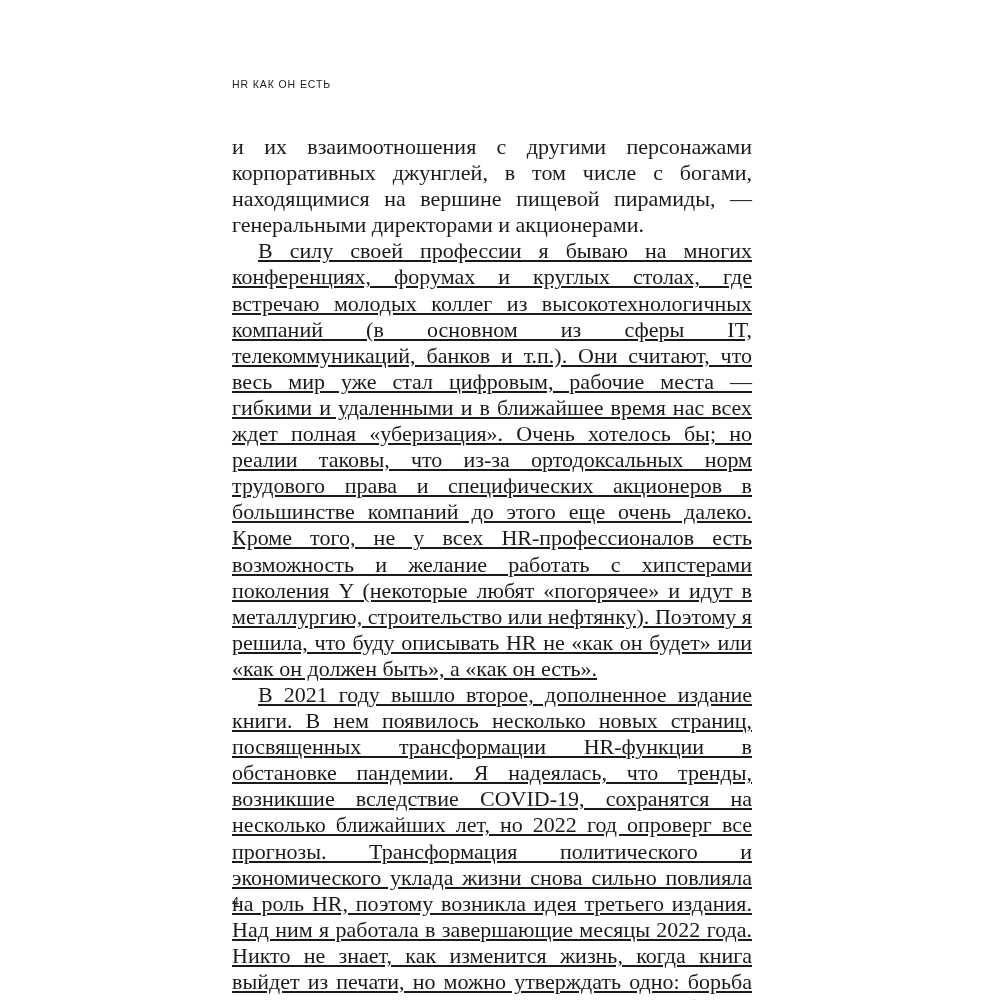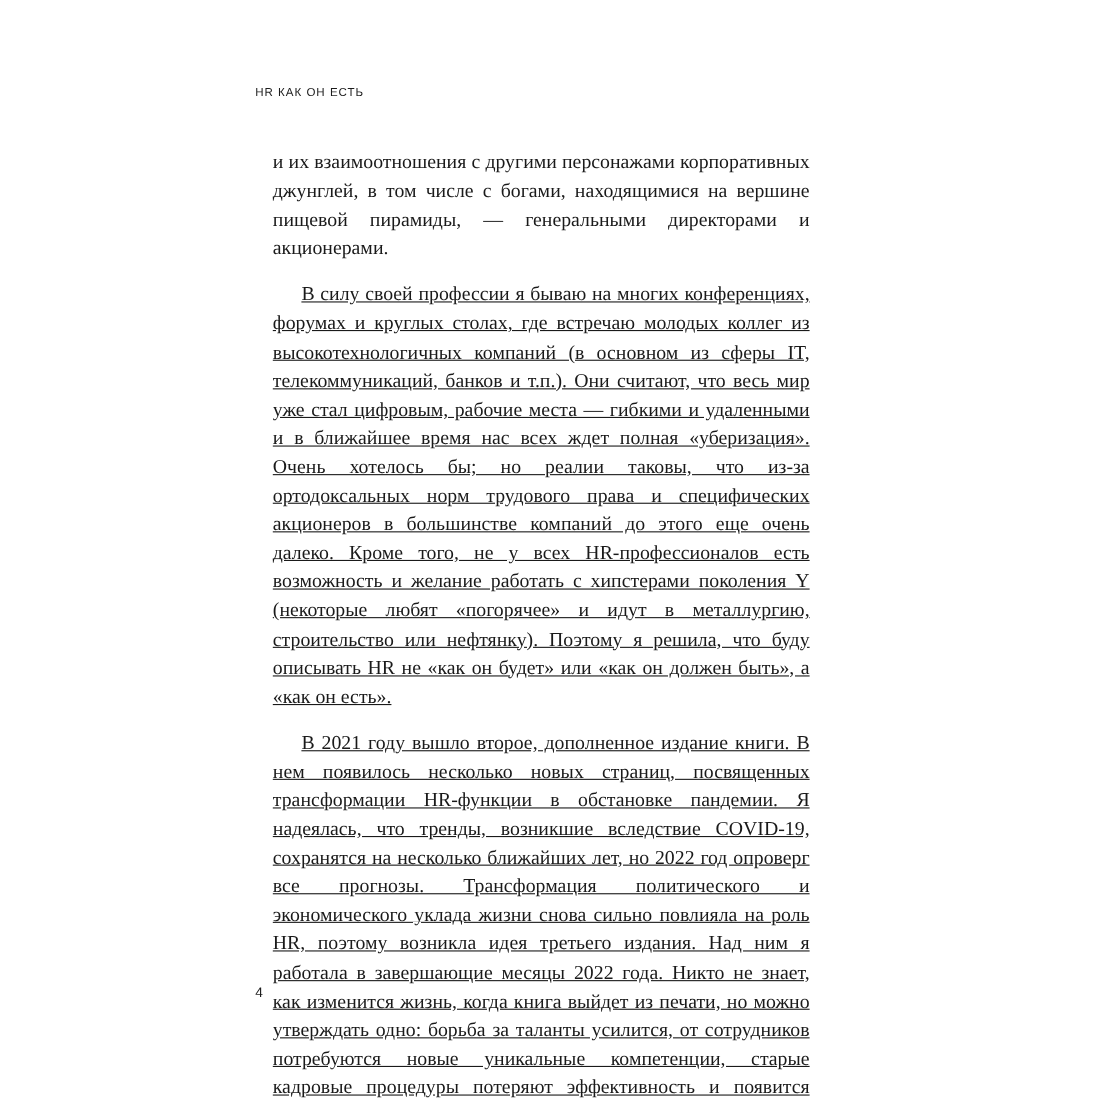--- a/index.html
+++ b/index.html
@@ -30,22 +30,22 @@
   .running-head {
     font-family: "Liberation Sans", sans-serif;
     font-size: 10.5px;
     letter-spacing: 0.9px;
     color: #1c1c1c;
     text-transform: uppercase;
     margin: 0 0 44px 0;
     font-weight: 400;
   }
   .body-text p {
-    margin: 16px;
-    font-size: 18px;
+    margin: 0;
+    font-size: 22px;
     line-height: 26.1px;
     text-align: justify;
     text-justify: inter-word;
     color: #1a1a1a;
     hyphens: manual;
   }
   .body-text p.indent {
     text-indent: 26px;
     text-decoration: underline;
   }

